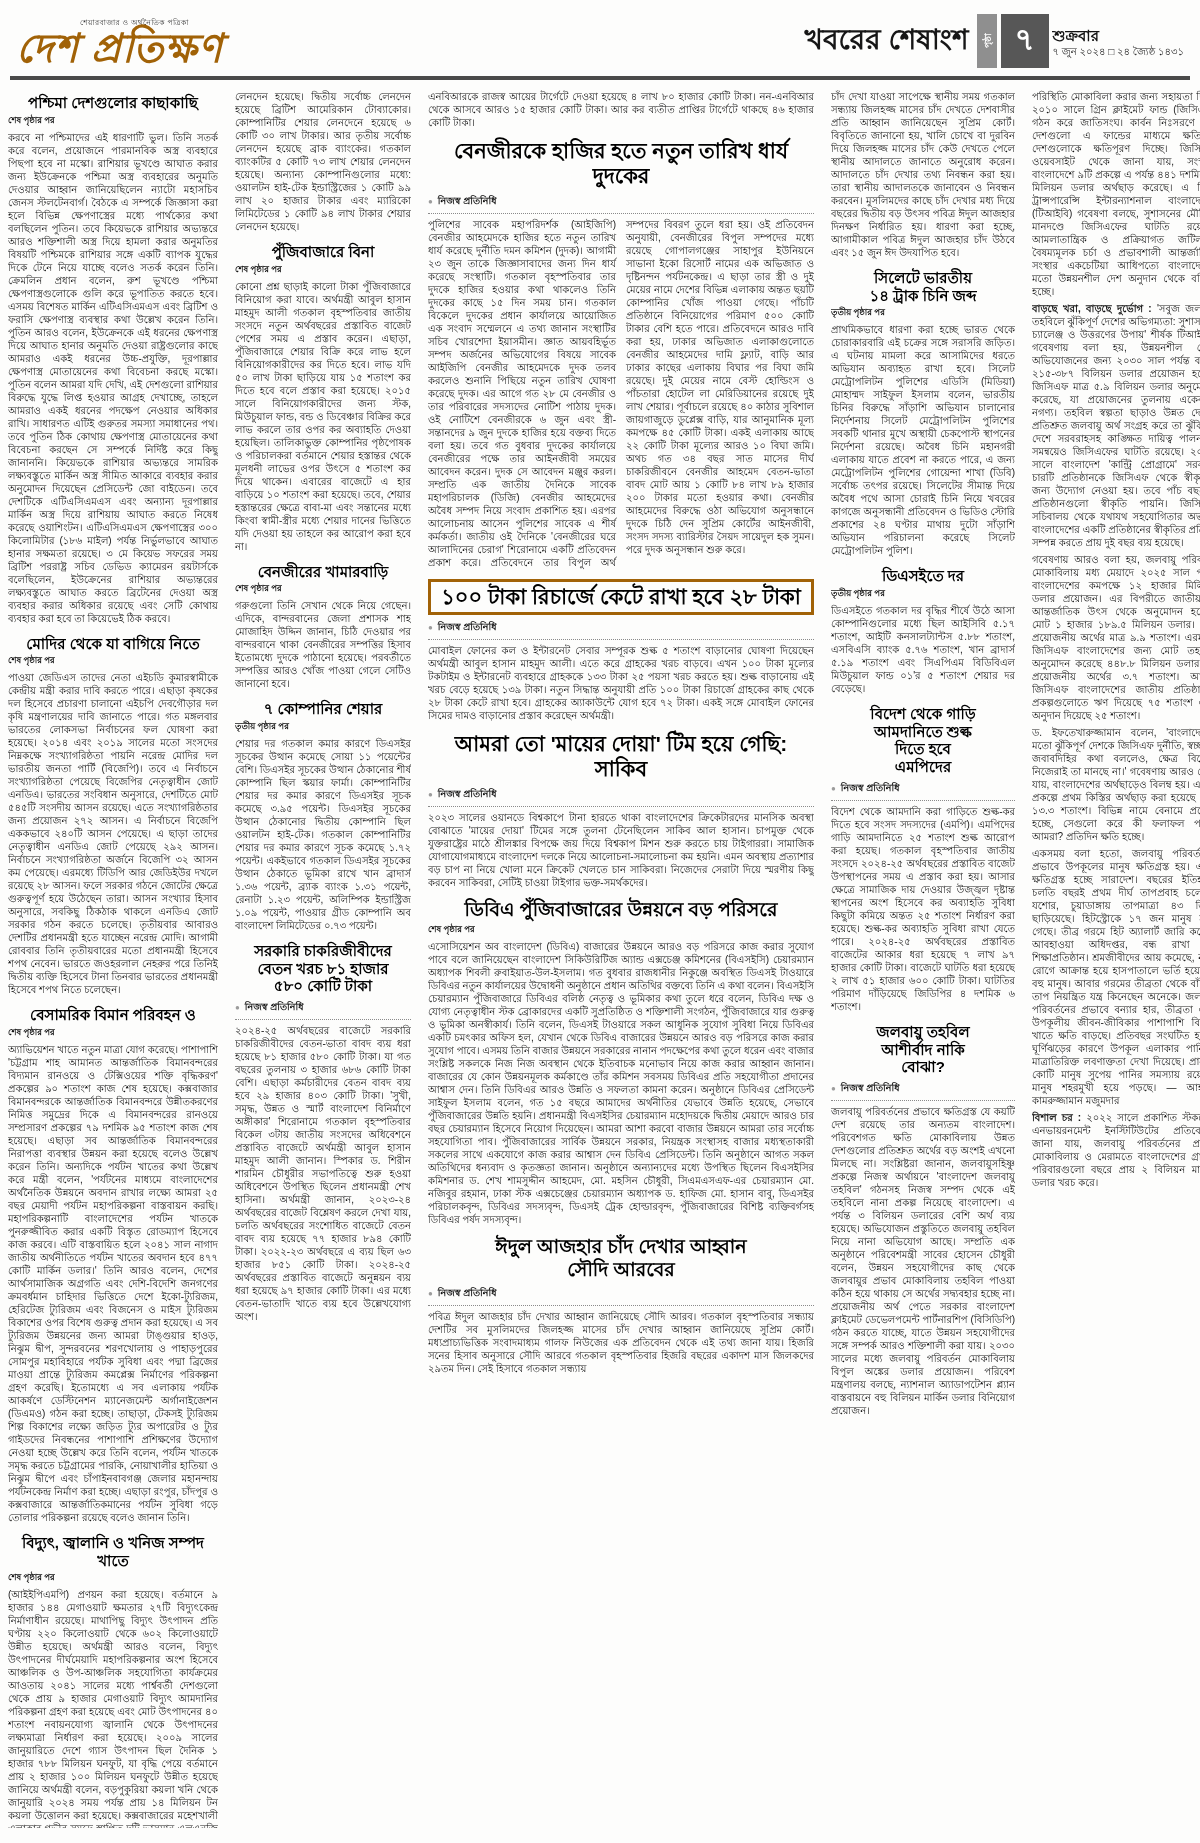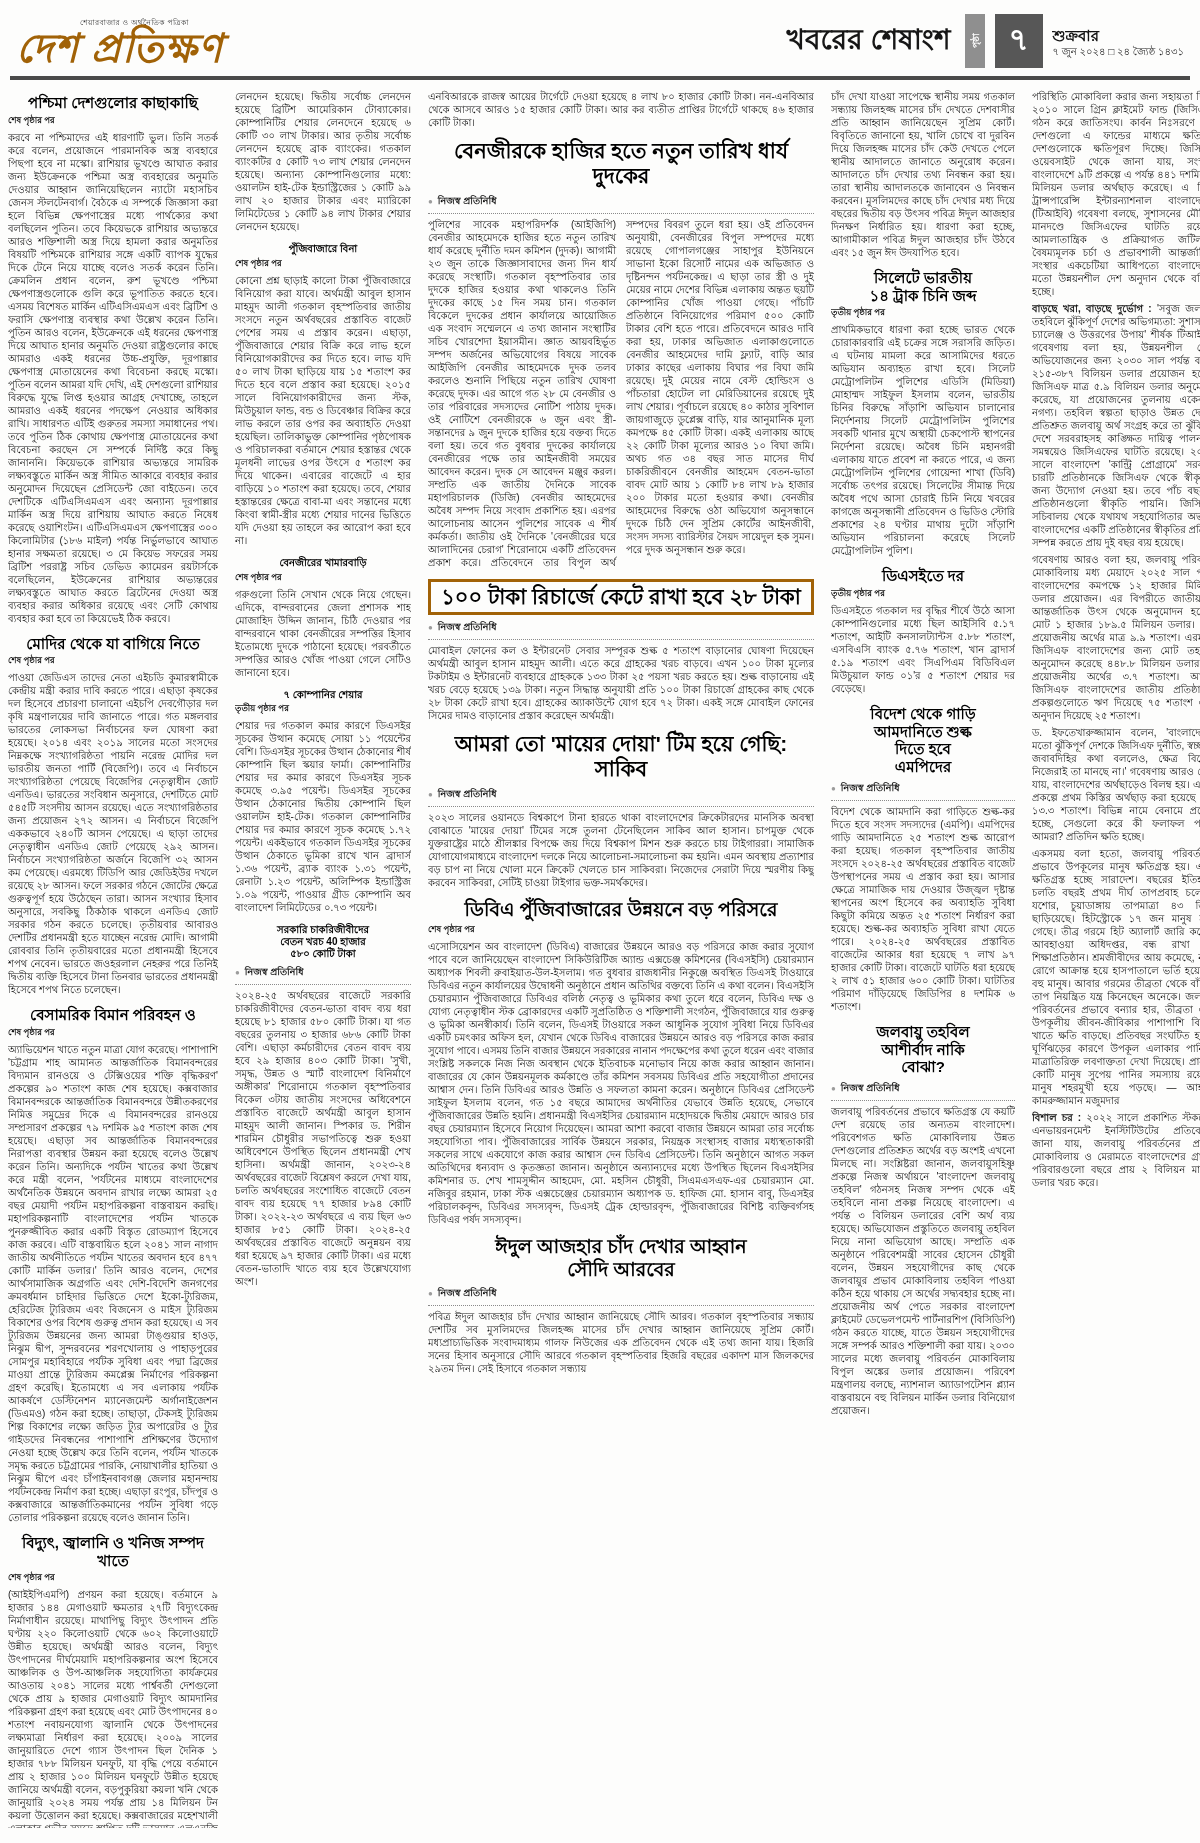--- a/index.html
+++ b/index.html
@@ -12,21 +12,21 @@
   }
   
   .masthead-wrap { padding: 8px 10px 0; }
   .masthead {
     display: flex; justify-content: space-between; align-items: flex-end;
     padding: 6px 6px 8px; border-bottom: 4px solid #4a4a4a;
   }
   .logo-block { line-height: 1; text-align: center; }
   .logo-tagline { font-size: 7.5px; color: #333; letter-spacing: .4px; margin-left: 30px; margin-bottom: 2px; }
   .logo-text { font-size: 40px; font-weight: 800; letter-spacing: 1px; color: #a16207; font-style: italic; }
-  .mast-right { display: flex; align-items: center; gap: 10px; }
+  .mast-right { display: flex; align-items: center; gap: 4px; }
   .section-title { font-size: 28px; font-weight: 800; color: #161616; margin-right: 4px; }
   .page-label-box {
     background: #8f8f8f; color: #fff; height: 54px; width: 20px;
     display: flex; align-items: center; justify-content: center;
     writing-mode: vertical-rl; transform: rotate(180deg);
     font-size: 9px; font-weight: 700;
   }
   .page-num-box {
     background: #575757; color: #fff; height: 54px; width: 48px;
     display: flex; align-items: center; justify-content: center;
@@ -43,21 +43,21 @@
     padding: 10px 8px 0;
     height: 1748px;
     overflow: hidden;
   }
   .col { overflow: hidden; }
   article { margin-bottom: 10px; }
   .hl {
     text-align: center; font-weight: 800; color: #000;
     line-height: 1.18; margin: 4px 0 2px; white-space: pre-line;
   }
-  .sz-sm { font-size: 10px; }
+  .sz-sm { font-size: 15px; }
   .sz-md { font-size: 15px; }
   .sz-ml { font-size: 19px; }
   .sz-lg { font-size: 21px; }
   .boxed { border: 3px solid #a16207; padding: 3px 6px; }
   .note { text-align: left; font-weight: 700; font-size: 8.5px; margin-bottom: 3px; }
   .byline {
     display: flex; align-items: center; gap: 5px;
     font-size: 9.5px; font-weight: 700; color: #111;
     padding: 3px 0 4px; border-bottom: 1px dotted #8a8a8a; margin-bottom: 4px;
   }
@@ -130,21 +130,21 @@
         <div class="note">শেষ পৃষ্ঠার পর</div>
         <div class="body">গরুগুলো তিনি সেখান থেকে নিয়ে গেছেন। এদিকে, বান্দরবানের জেলা প্রশাসক শাহ মোজাহিদ উদ্দিন জানান, চিঠি দেওয়ার পর বান্দরবানে থাকা বেনজীরের সম্পত্তির হিসাব ইতোমধ্যে দুদকে পাঠানো হয়েছে। পরবর্তীতে সম্পত্তির আরও খোঁজ পাওয়া গেলে সেটিও জানানো হবে।</div>
       </article>
       <article>
         <h2 class="hl sz-sm">৭ কোম্পানির শেয়ার</h2>
         <div class="note">তৃতীয় পৃষ্ঠার পর</div>
         <div class="body">শেয়ার দর গতকাল কমার কারণে ডিএসইর সূচকের উত্থান কমেছে সোয়া ১১ পয়েন্টের বেশি। ডিএসইর সূচকের উত্থান ঠেকানোর শীর্ষ কোম্পানি ছিল স্কয়ার ফার্মা। কোম্পানিটির শেয়ার দর কমার কারণে ডিএসইর সূচক কমেছে ৩.৯৫ পয়েন্ট। ডিএসইর সূচকের উত্থান ঠেকানোর দ্বিতীয় কোম্পানি ছিল ওয়ালটন হাই-টেক। গতকাল কোম্পানিটির শেয়ার দর কমার কারণে সূচক কমেছে ১.৭২ পয়েন্ট। একইভাবে গতকাল ডিএসইর সূচকের উত্থান ঠেকাতে ভূমিকা রাখে খান ব্রাদার্স ১.৩৬ পয়েন্ট, ব্র্যাক ব্যাংক ১.৩১ পয়েন্ট, রেনাটা ১.২৩ পয়েন্ট, অলিম্পিক ইন্ডাস্ট্রিজ ১.০৯ পয়েন্ট, পাওয়ার গ্রীড কোম্পানি অব বাংলাদেশ লিমিটেডের ০.৭৩ পয়েন্ট।</div>
       </article>
       <article>
         <h2 class="hl sz-sm">সরকারি চাকরিজীবীদের
-বেতন খরচ 40 হাজার
+বেতন খরচ ৮১ হাজার
 ৫৮০ কোটি টাকা</h2>
         <div class="byline">
           <span class="bullet">●</span>
           <span>নিজস্ব প্রতিনিধি</span>
         </div>
         <div class="body">২০২৪-২৫ অর্থবছরের বাজেটে সরকারি চাকরিজীবীদের বেতন-ভাতা বাবদ ব্যয় ধরা হয়েছে ৮১ হাজার ৫৮০ কোটি টাকা। যা গত বছরের তুলনায় ৩ হাজার ৬৮৬ কোটি টাকা বেশি। এছাড়া কর্মচারীদের বেতন বাবদ ব্যয় হবে ২৯ হাজার ৪০৩ কোটি টাকা। 'সুখী, সমৃদ্ধ, উন্নত ও স্মার্ট বাংলাদেশ বিনির্মাণে অঙ্গীকার' শিরোনামে গতকাল বৃহস্পতিবার বিকেল ৩টায় জাতীয় সংসদের অধিবেশনে প্রস্তাবিত বাজেটে অর্থমন্ত্রী আবুল হাসান মাহমুদ আলী জানান। স্পিকার ড. শিরীন শারমিন চৌধুরীর সভাপতিত্বে শুরু হওয়া অধিবেশনে উপস্থিত ছিলেন প্রধানমন্ত্রী শেখ হাসিনা। অর্থমন্ত্রী জানান, ২০২৩-২৪ অর্থবছরের বাজেট বিশ্লেষণ করলে দেখা যায়, চলতি অর্থবছরের সংশোধিত বাজেটে বেতন বাবদ ব্যয় হয়েছে ৭৭ হাজার ৮৯৪ কোটি টাকা। ২০২২-২৩ অর্থবছরে এ ব্যয় ছিল ৬৩ হাজার ৮৫১ কোটি টাকা। ২০২৪-২৫ অর্থবছরের প্রস্তাবিত বাজেটে অনুন্নয়ন ব্যয় ধরা হয়েছে ৯৭ হাজার কোটি টাকা। এর মধ্যে বেতন-ভাতাদি খাতে ব্যয় হবে উল্লেখযোগ্য অংশ।</div>
       </article>
     </div>
   <div class="col">
       <article>

